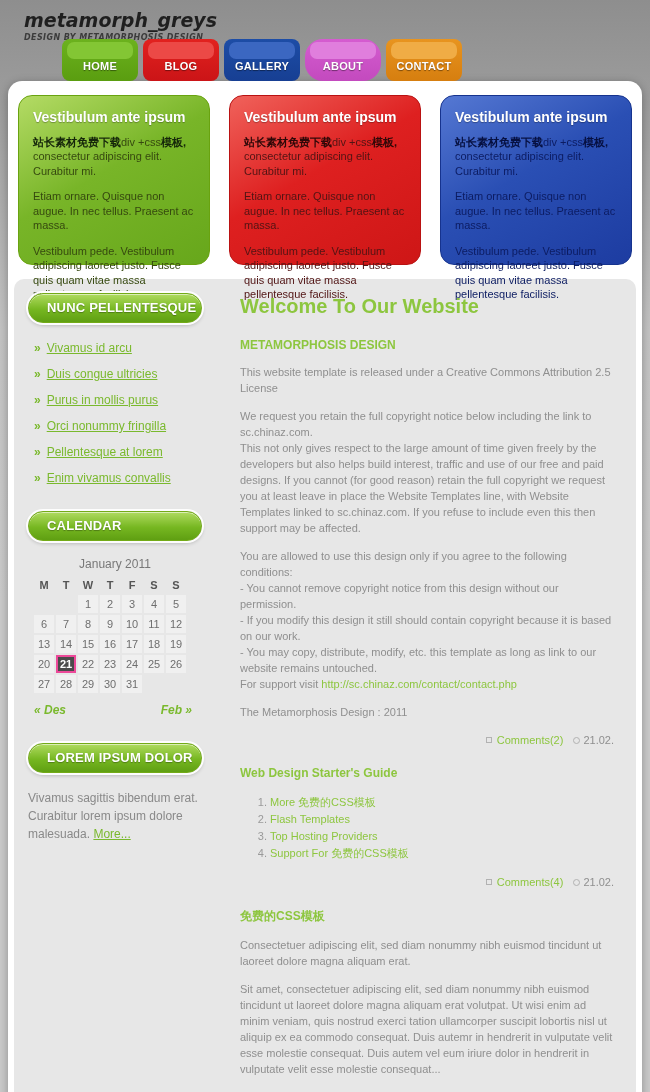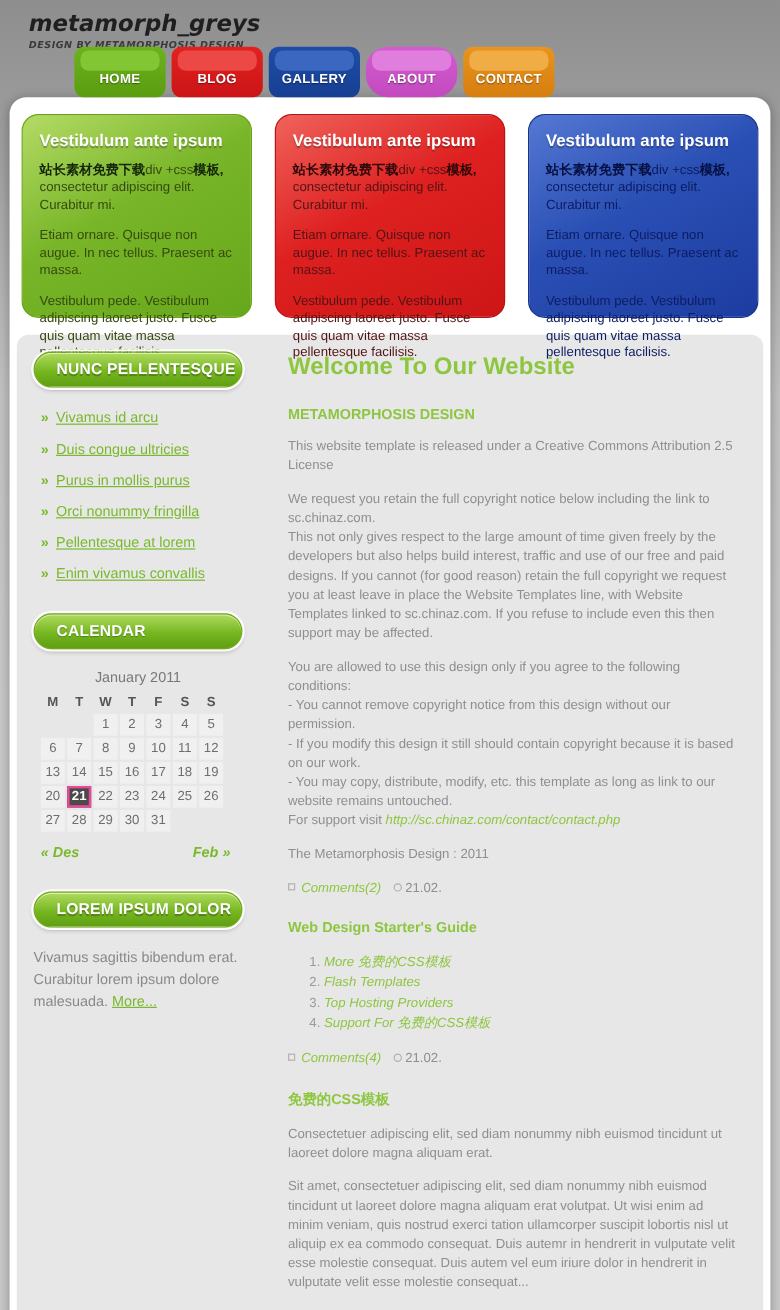--- a/index.html
+++ b/index.html
@@ -68,24 +68,24 @@
   .cal-nav a { color:#7ab92d; text-decoration:none; cursor:pointer; }
 
   .side-text { font-size:12px; color:#898989; line-height:18px; margin:16px 0 0 2px; width:182px; }
   .more-link { color:#7ab92d; text-decoration:underline; cursor:pointer; }
 
   
   .main h1 { font-size:20px; color:#8dc63f; margin:2px 0 20px; }
   .main h2 { font-size:12px; color:#8dc63f; margin:20px 0 12px; }
   .main p { font-size:11px; color:#8f8f8f; line-height:16px; margin:12px 0; }
   .pre { white-space:pre-line; }
-  .main a { color:#8dc63f; text-decoration:none; cursor:pointer;font-style:italic; }
+  .main a { color:#8dc63f; text-decoration:none; cursor:pointer; }
   .main ol { margin:14px 0 14px 12px; padding-left:18px; }
   .main ol li { font-size:11px; color:#9a9a9a; line-height:17px; }
-  .meta { font-size:11px; color:#8f8f8f; margin:14px 0 4px; }
+  .meta { text-align:right; font-size:11px; color:#8f8f8f; margin:14px 0 4px; }
   .meta a { margin:0 2px; }
   .sq-icon { display:inline-block; width:6px; height:6px; border:1px solid #b2b2b2; vertical-align:1px; margin-right:3px; }
   .clock-icon { display:inline-block; width:7px; height:7px; border:1px solid #b2b2b2; border-radius:50%; vertical-align:0; margin:0 3px 0 8px; }
 </style>
 </head>
 <body>
 
 <div class="page">
 
   <div class="header">

